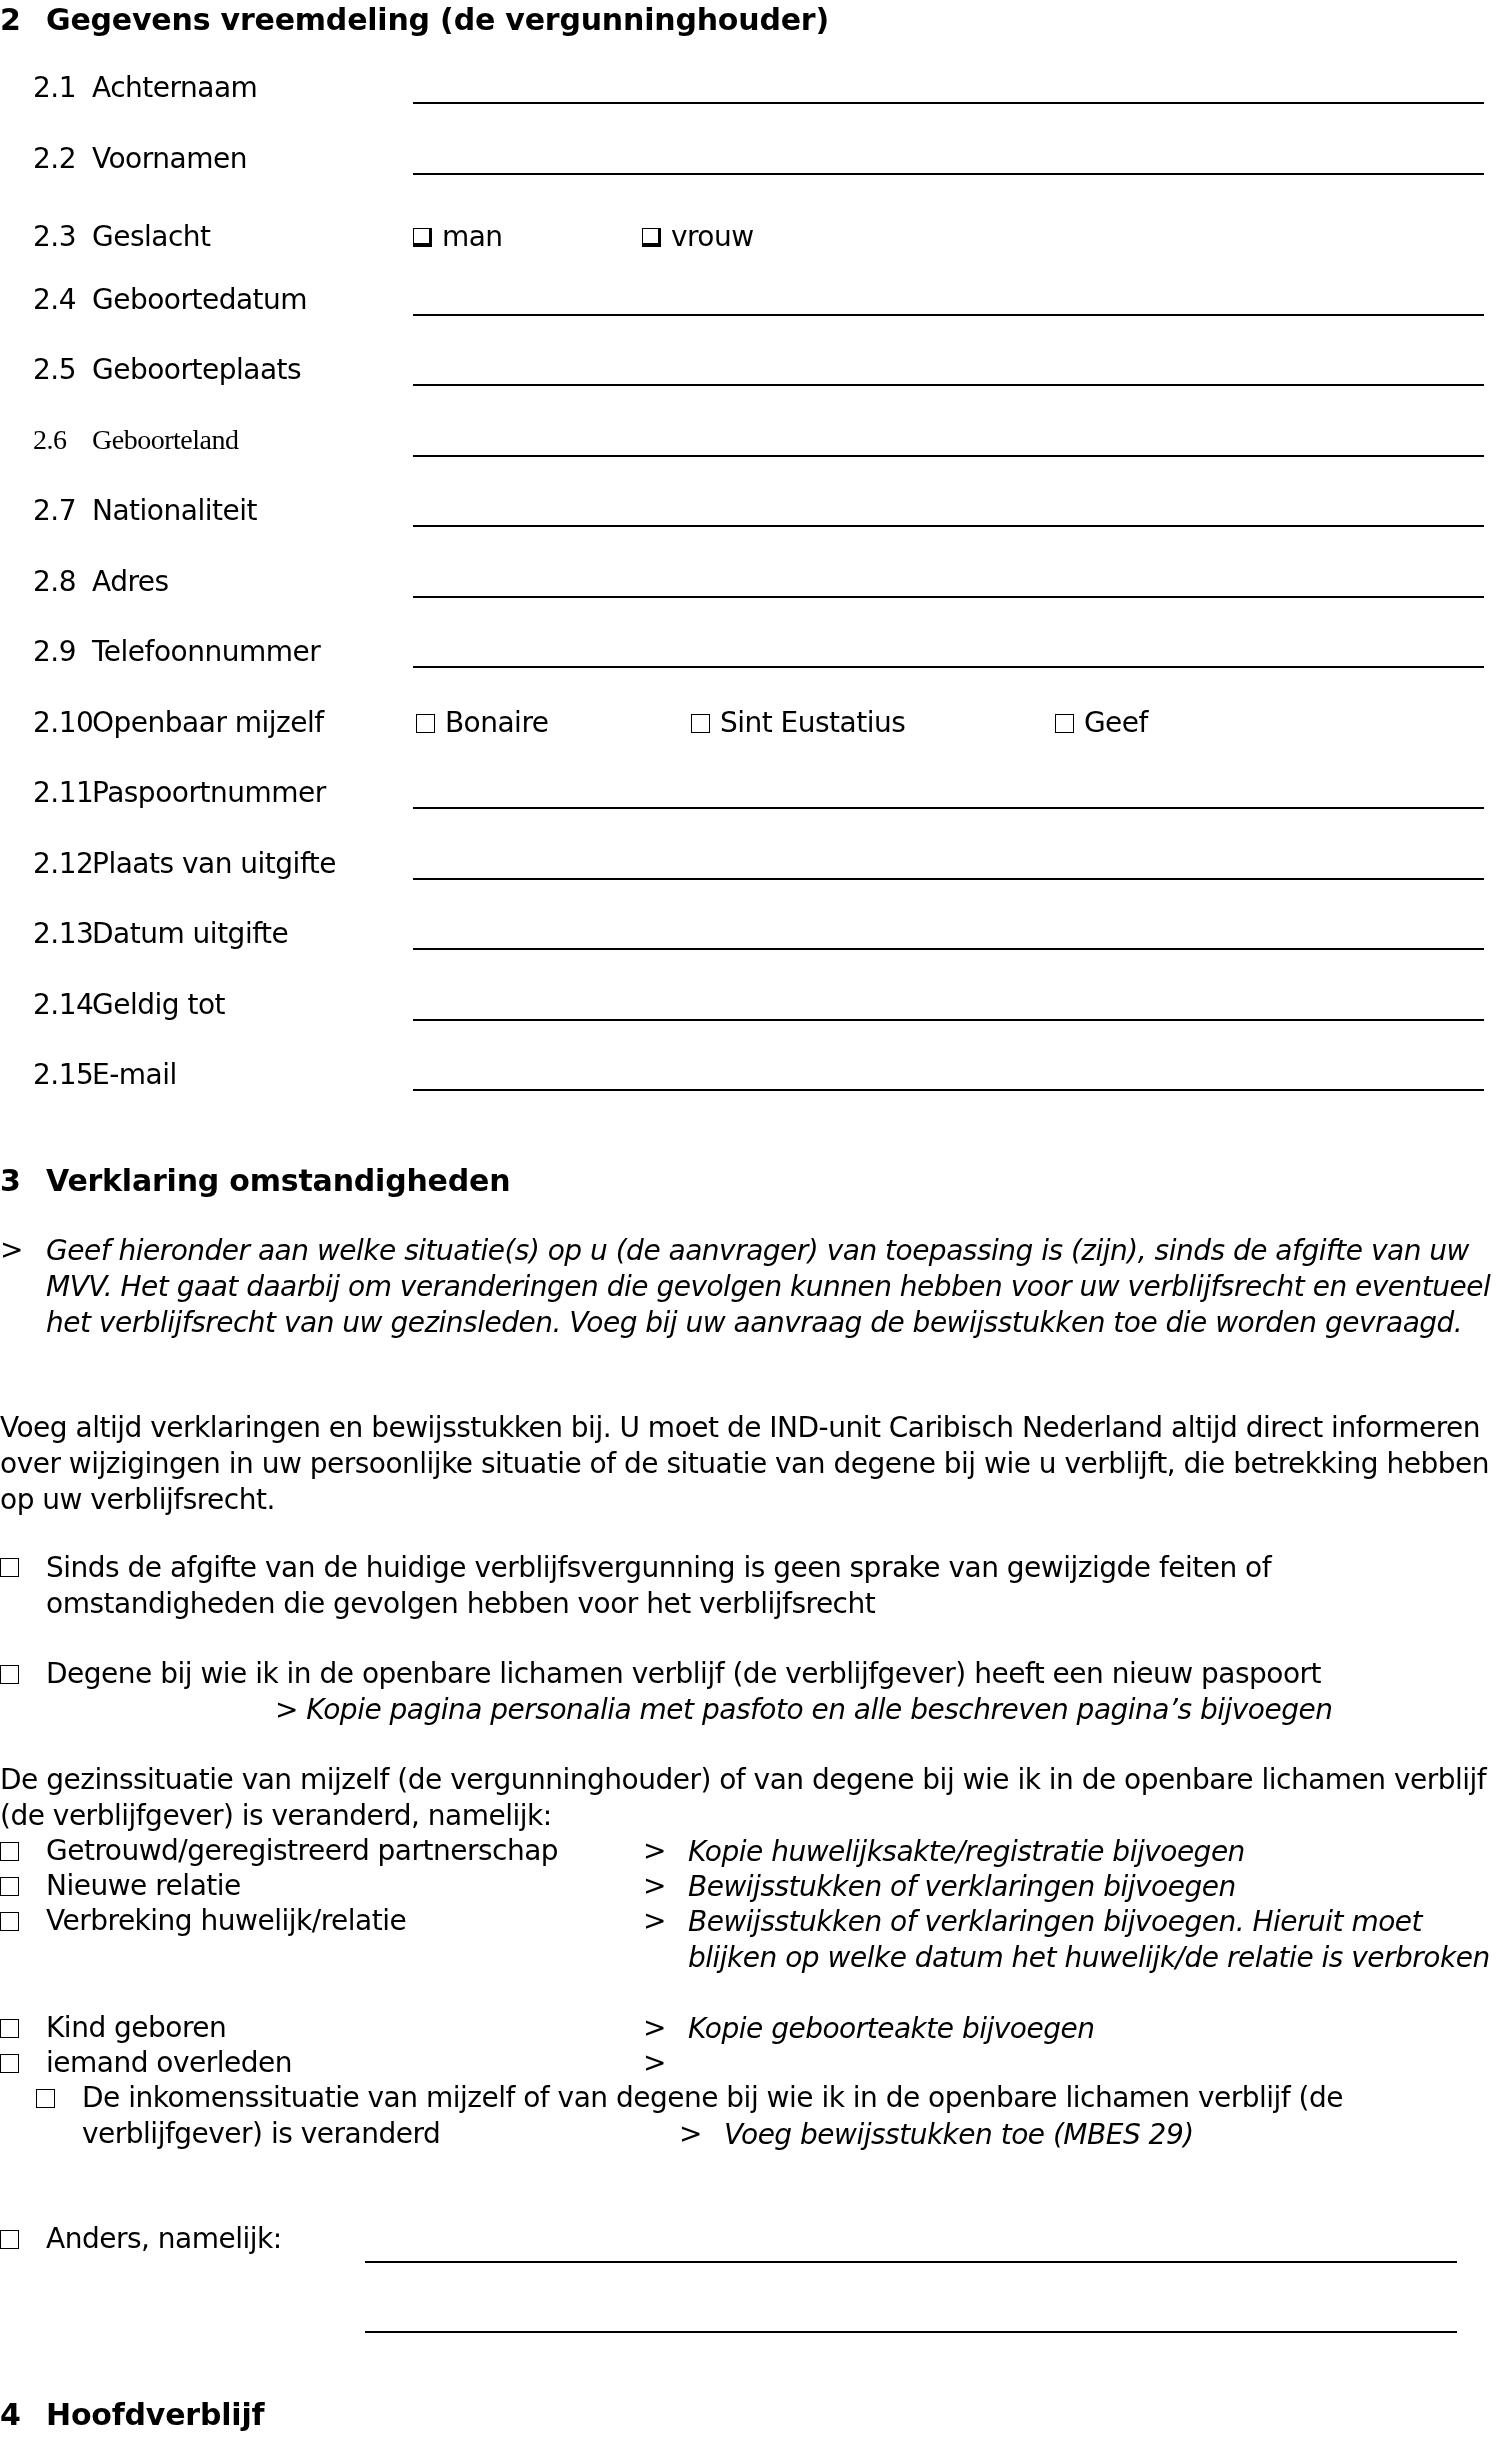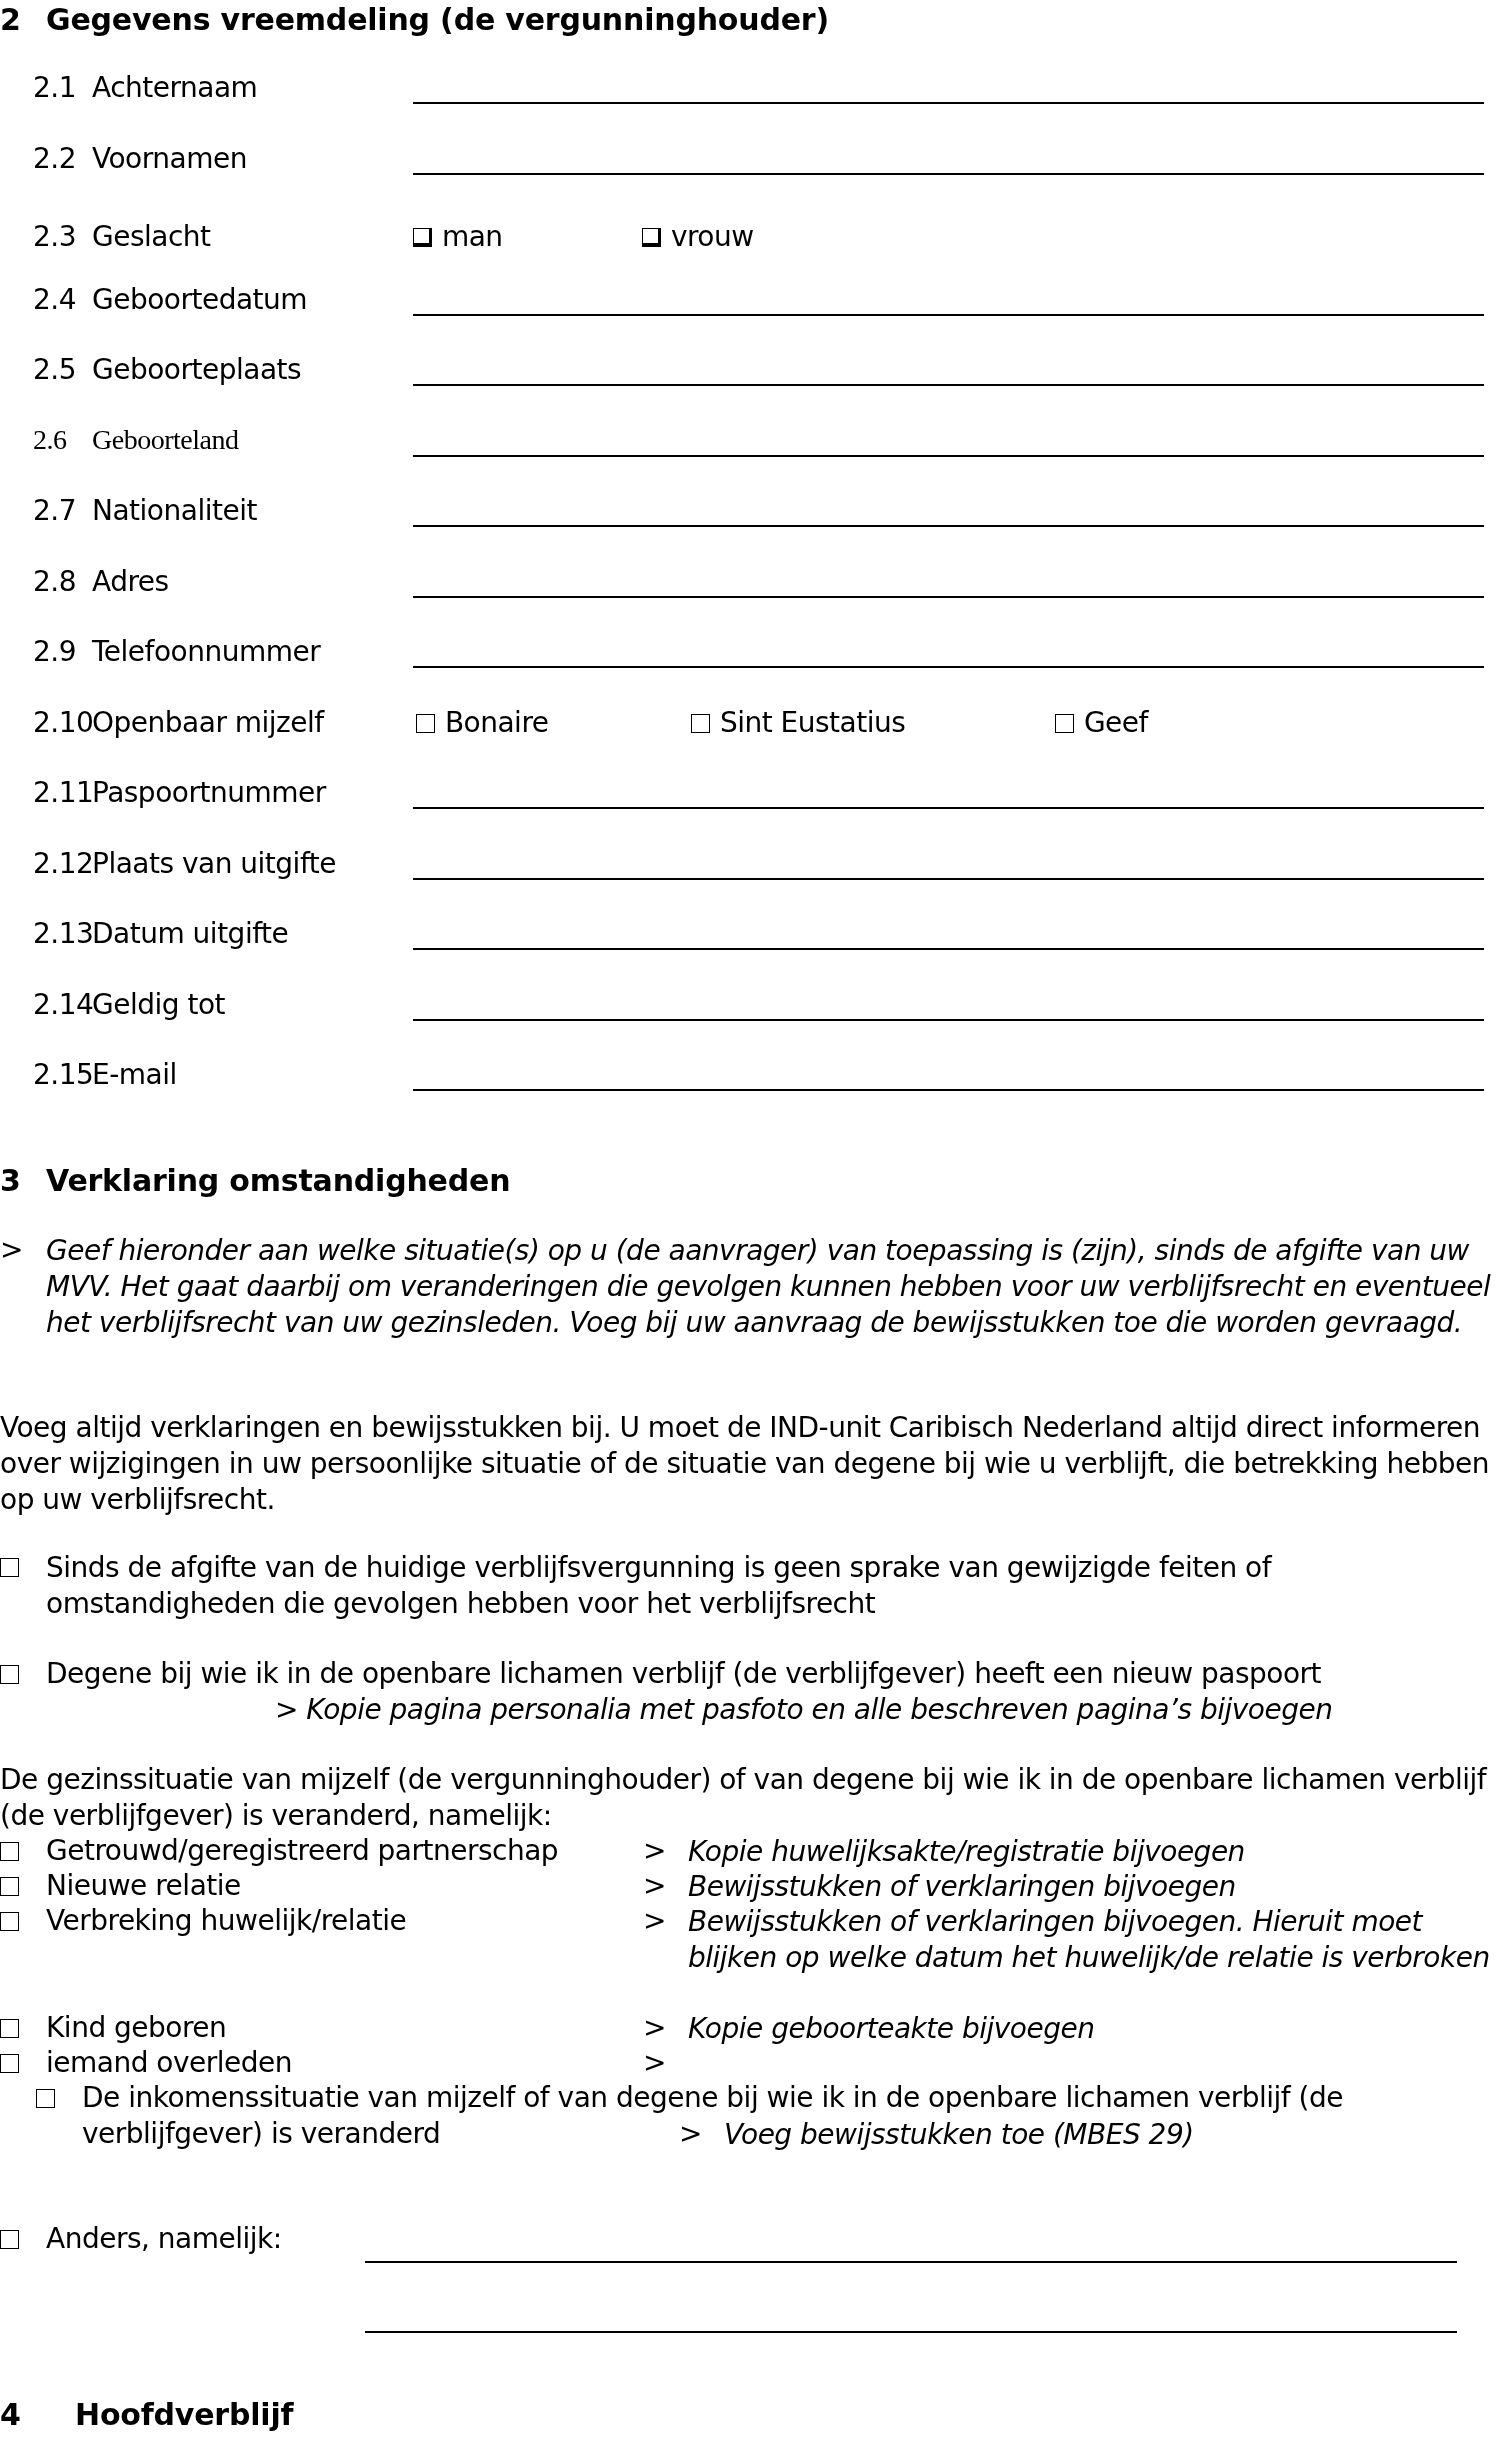--- a/index.html
+++ b/index.html
@@ -180,15 +180,15 @@
 
 <div class="row" style="top:2222px; width:1505px;">
   <span class="c"><span class="cb"></span></span>
   <span class="t">Anders, namelijk:</span>
 </div>
 <div class="abs" style="left:365px; top:2242px; width:1092px; height:18.7px; border-bottom:2.5px solid #000;"></div>
 <div class="abs" style="left:365px; top:2312px; width:1092px; height:18.7px; border-bottom:2.5px solid #000;"></div>
 
 <div class="abs h" style="left:0; top:2397px; width:594px;">
   <span>4</span>
-  <span style="position:absolute; left:46px;margin-left:29px;">Hoofdverblijf</span>
+  <span style="position:absolute; left:46px;">Hoofdverblijf</span>
 </div>
 
 
 </body></html>

